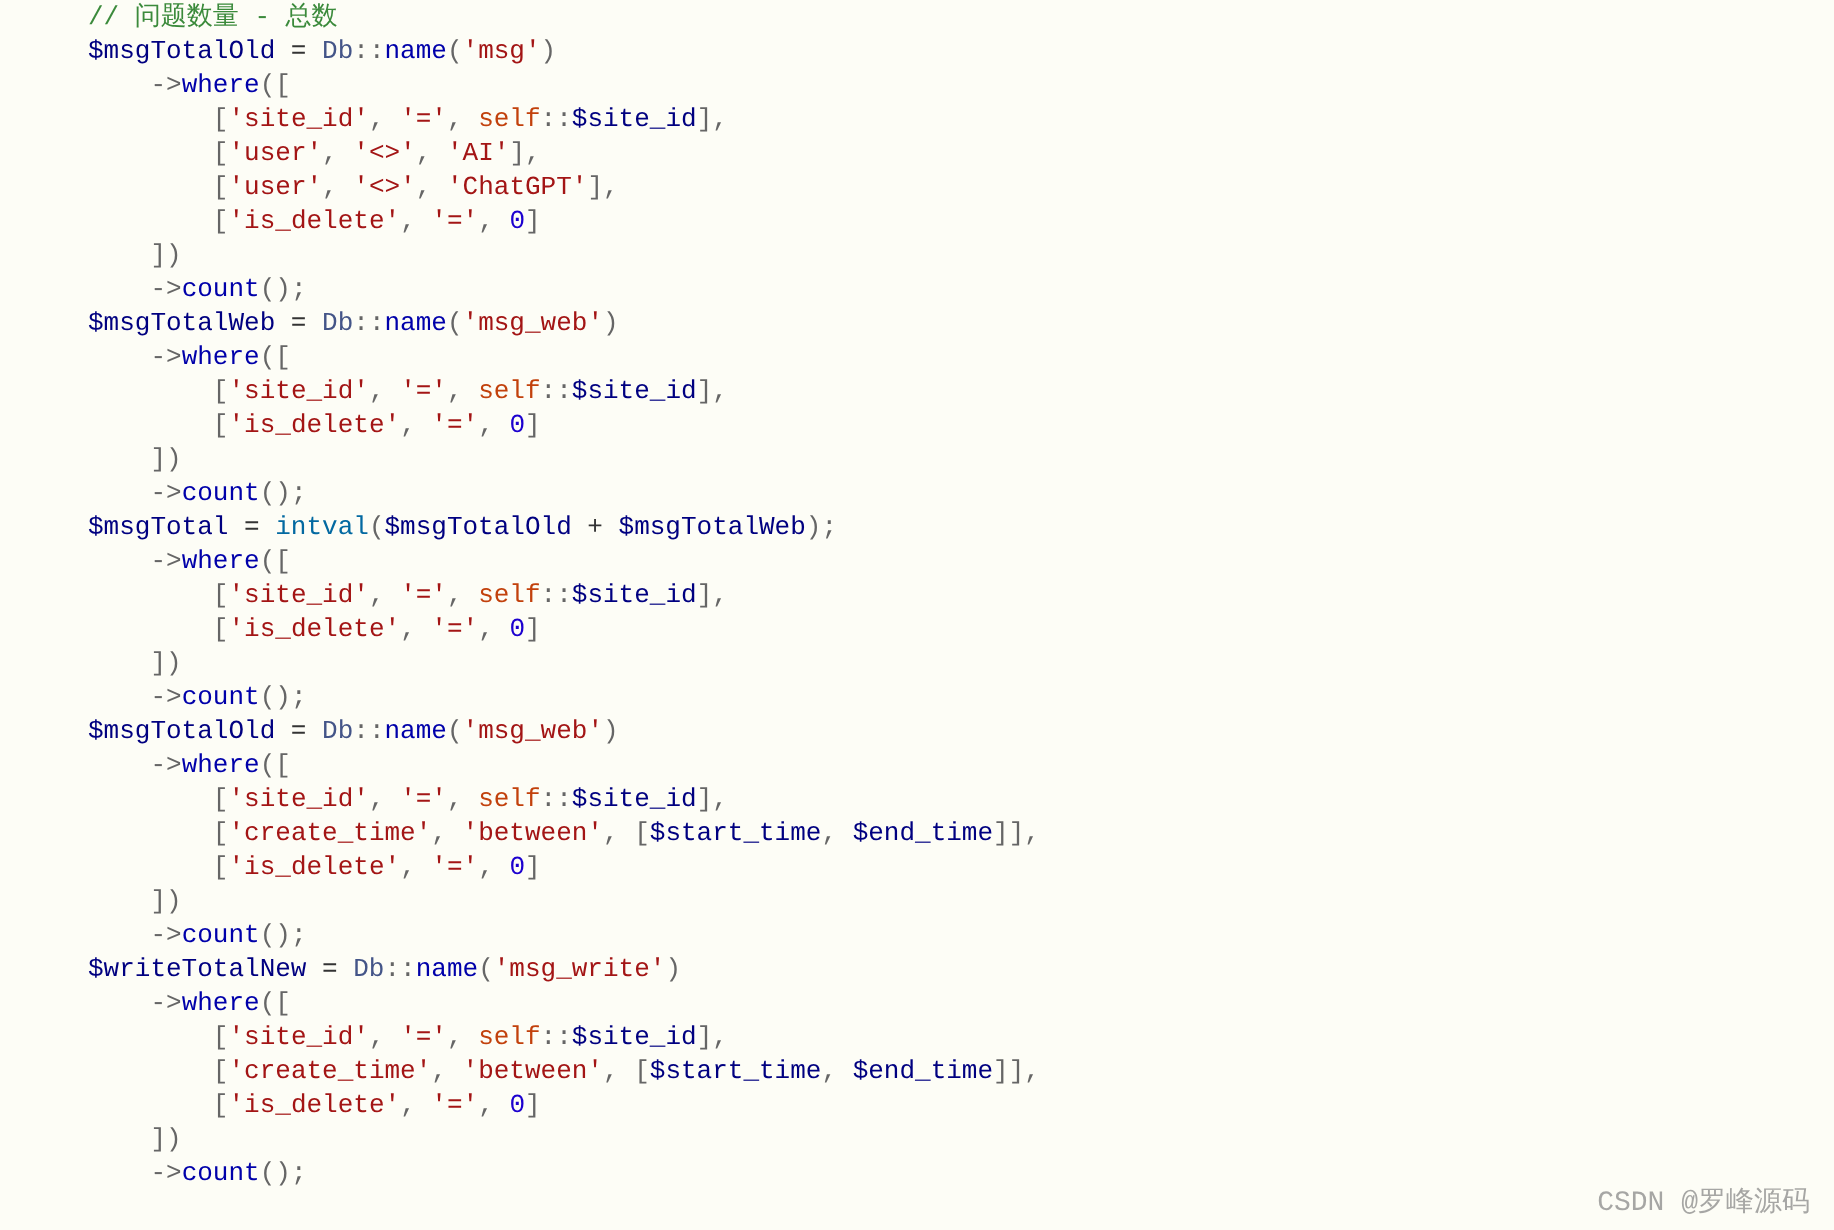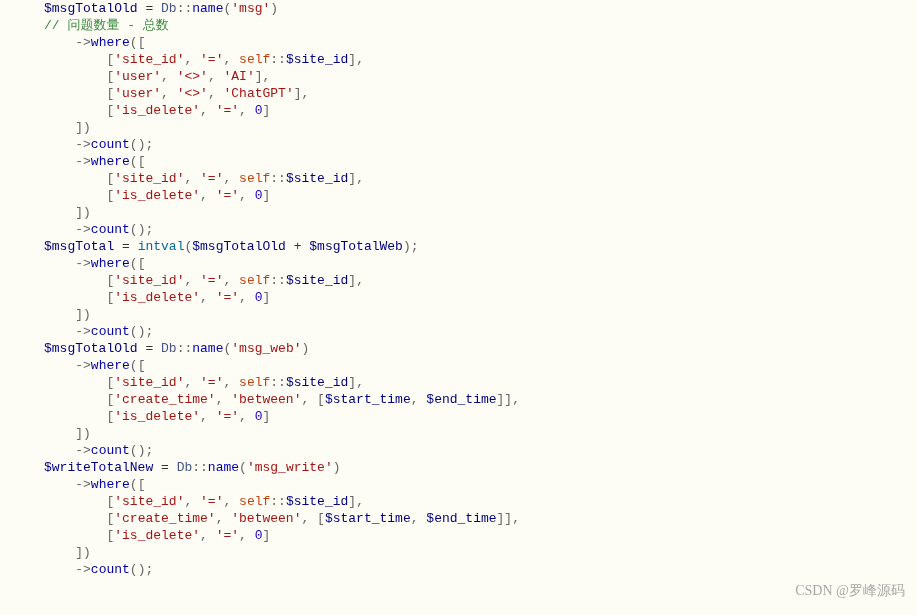--- a/index.html
+++ b/index.html
@@ -22,39 +22,40 @@
     .c-class { color: #445588; }
     .c-method { color: #0000aa; }
     .c-func { color: #0369a1; }
     .c-string { color: #a31515; }
     .c-num { color: #1c00cf; }
     .c-text { color: #333333; }
     .c-punct { color: #666666; }
     .watermark {
       position: absolute;
       right: 12px;
-      bottom: 16px;
+      bottom: 4px;
       color: rgba(120,120,120,0.65);
       font-size: 14px;
-      font-family: Liberation Serif, serif;
+      font-family: Liberation Mono, monospace;
     }
   </style>
 </head>
 <body>
 
 <div class="code-area" id="code-block">
+    <div class="line"><span></span><span class="c-comment">// 问题数量 - 总数</span></div>
     <div class="line"><span></span><span class="c-var">$msgTotalOld</span><span class="c-text"> = </span><span class="c-class">Db</span><span class="c-punct">::</span><span class="c-method">name</span><span class="c-punct">(</span><span class="c-string">'msg'</span><span class="c-punct">)</span></div>
-    <div class="line"><span></span><span class="c-comment">// 问题数量 - 总数</span></div>
     <div class="line"><span>    </span><span class="c-punct">-&gt;</span><span class="c-method">where</span><span class="c-punct">([</span></div>
     <div class="line"><span>        </span><span class="c-punct">[</span><span class="c-string">'site_id'</span><span class="c-punct">, </span><span class="c-string">'='</span><span class="c-punct">, </span><span class="c-keyword">self</span><span class="c-punct">::</span><span class="c-var">$site_id</span><span class="c-punct">],</span></div>
     <div class="line"><span>        </span><span class="c-punct">[</span><span class="c-string">'user'</span><span class="c-punct">, </span><span class="c-string">'&lt;&gt;'</span><span class="c-punct">, </span><span class="c-string">'AI'</span><span class="c-punct">],</span></div>
     <div class="line"><span>        </span><span class="c-punct">[</span><span class="c-string">'user'</span><span class="c-punct">, </span><span class="c-string">'&lt;&gt;'</span><span class="c-punct">, </span><span class="c-string">'ChatGPT'</span><span class="c-punct">],</span></div>
     <div class="line"><span>        </span><span class="c-punct">[</span><span class="c-string">'is_delete'</span><span class="c-punct">, </span><span class="c-string">'='</span><span class="c-punct">, </span><span class="c-num">0</span><span class="c-punct">]</span></div>
     <div class="line"><span>    </span><span class="c-punct">])</span></div>
     <div class="line"><span>    </span><span class="c-punct">-&gt;</span><span class="c-method">count</span><span class="c-punct">();</span></div>
+    <div class="line"><span></span><span class="c-var">$msgTotalWeb</span><span class="c-text"> = </span><span class="c-class">Db</span><span class="c-punct">::</span><span class="c-method">name</span><span class="c-punct">(</span><span class="c-string">'msg_web'</span><span class="c-punct">)</span></div>
     <div class="line"><span>    </span><span class="c-punct">-&gt;</span><span class="c-method">where</span><span class="c-punct">([</span></div>
     <div class="line"><span>        </span><span class="c-punct">[</span><span class="c-string">'site_id'</span><span class="c-punct">, </span><span class="c-string">'='</span><span class="c-punct">, </span><span class="c-keyword">self</span><span class="c-punct">::</span><span class="c-var">$site_id</span><span class="c-punct">],</span></div>
     <div class="line"><span>        </span><span class="c-punct">[</span><span class="c-string">'is_delete'</span><span class="c-punct">, </span><span class="c-string">'='</span><span class="c-punct">, </span><span class="c-num">0</span><span class="c-punct">]</span></div>
     <div class="line"><span>    </span><span class="c-punct">])</span></div>
     <div class="line"><span>    </span><span class="c-punct">-&gt;</span><span class="c-method">count</span><span class="c-punct">();</span></div>
     <div class="line"><span></span><span class="c-var">$msgTotal</span><span class="c-text"> = </span><span class="c-func">intval</span><span class="c-punct">(</span><span class="c-var">$msgTotalOld</span><span class="c-text"> + </span><span class="c-var">$msgTotalWeb</span><span class="c-punct">);</span></div>
     <div class="line"><span>    </span><span class="c-punct">-&gt;</span><span class="c-method">where</span><span class="c-punct">([</span></div>
     <div class="line"><span>        </span><span class="c-punct">[</span><span class="c-string">'site_id'</span><span class="c-punct">, </span><span class="c-string">'='</span><span class="c-punct">, </span><span class="c-keyword">self</span><span class="c-punct">::</span><span class="c-var">$site_id</span><span class="c-punct">],</span></div>
     <div class="line"><span>        </span><span class="c-punct">[</span><span class="c-string">'is_delete'</span><span class="c-punct">, </span><span class="c-string">'='</span><span class="c-punct">, </span><span class="c-num">0</span><span class="c-punct">]</span></div>
     <div class="line"><span>    </span><span class="c-punct">])</span></div>

